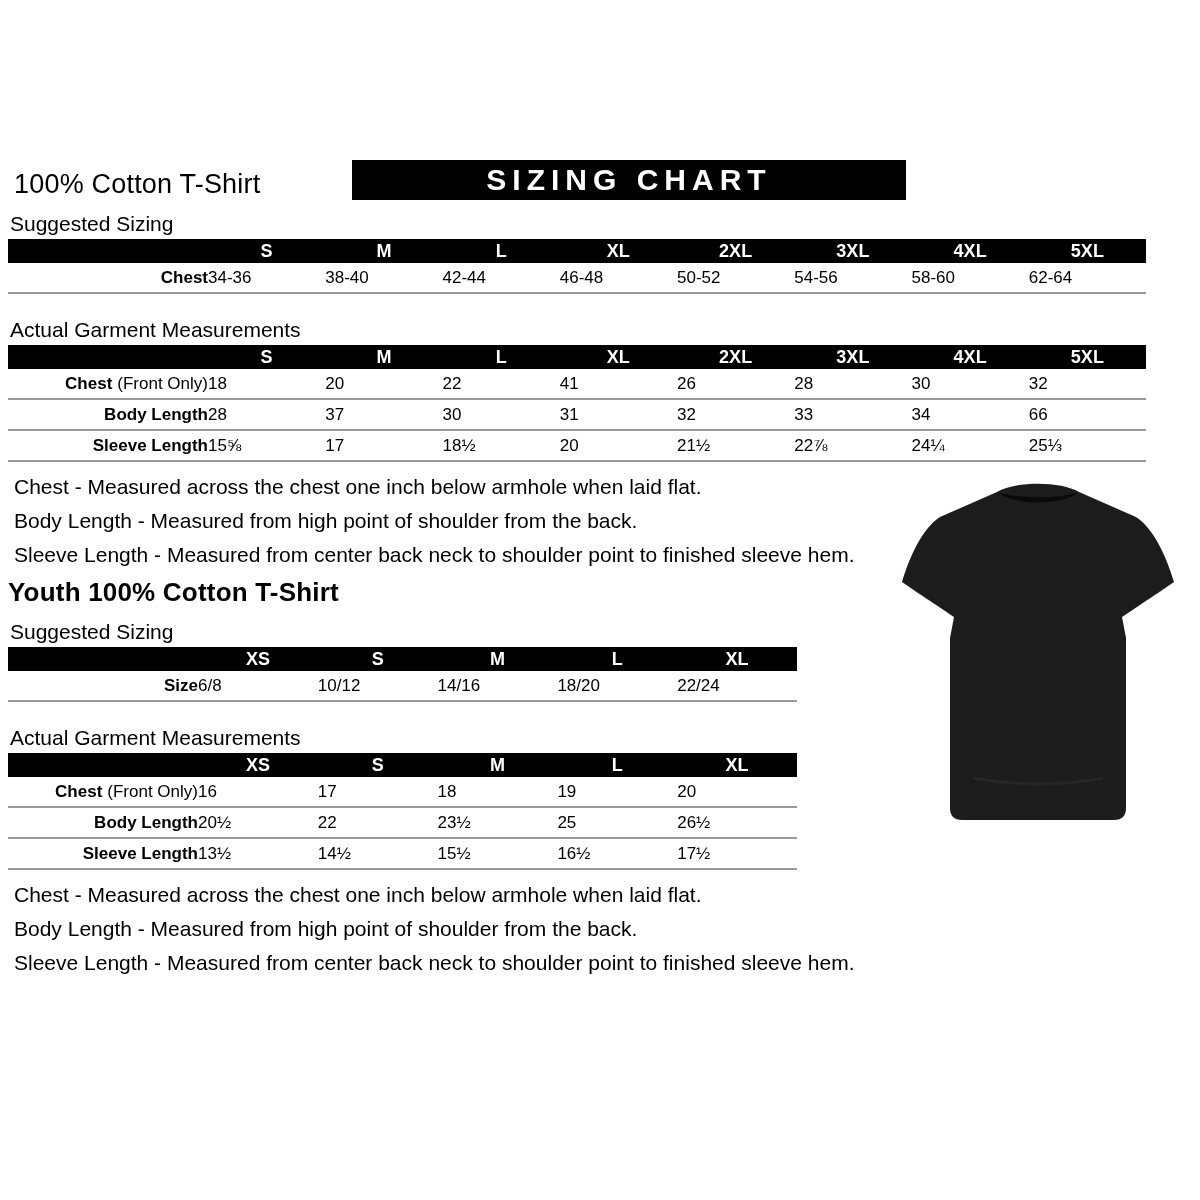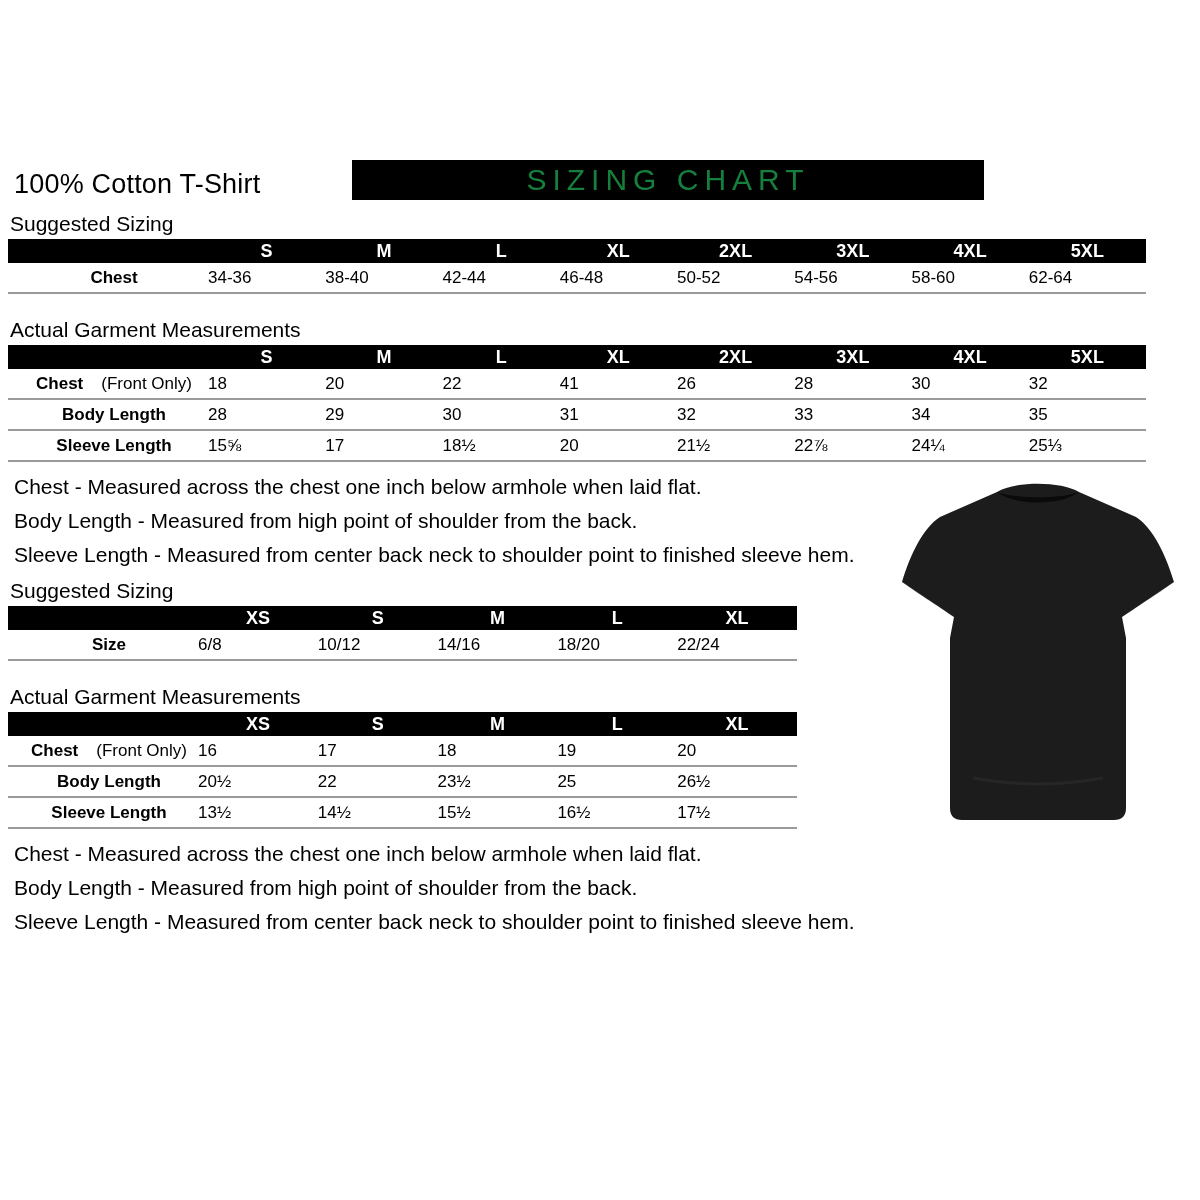--- a/index.html
+++ b/index.html
@@ -3,30 +3,30 @@
 <meta charset="utf-8">
 <style>
   html,body{margin:0;padding:0}
   body{
     width:1200px;height:1200px;background:#ffffff;color:#000;
     font-family:"Liberation Sans",sans-serif;position:relative;overflow:hidden;
   }
   .content{position:absolute;left:8px;top:160px;width:1140px}
   .topbar{display:flex;align-items:flex-end}
   .title{width:338px;font-size:27px;font-weight:400;margin:8px 0 0 6px;letter-spacing:.2px;white-space:nowrap}
-  .banner{width:632px;height:40px;background:#000;color:#15803d;font-weight:400;font-size:30px;
+  .banner{width:554px;height:40px;background:#000;color:#ffffff;font-weight:700;font-size:30px;
     letter-spacing:6px;text-align:center;line-height:40px}
   .sec-label{font-size:21px;margin:12px 0 3px 2px}
   table{border-collapse:collapse;table-layout:fixed}
   table.adult{width:1138px}
   table.youth{width:789px}
   th{background:#000;color:#fff;font-size:18px;font-weight:700;height:24px;padding:0;text-align:center}
   td{font-size:17px;text-align:left;height:29px;border-bottom:2px solid #9a9a9a;padding:0}
-  td.rowlabel{text-align:center;padding-left:12px;font-weight:700}
-  td.rowlabel .suffix{font-weight:400;margin-left:18px}
+  td.rowlabel{text-align:right;padding-left:12px;font-weight:700}
+  td.rowlabel .suffix{font-weight:400;margin-left:5px}
   td.rowlabel .suffix:empty{display:none}
   .notes{margin:13px 0 0 6px}
   .notes p{font-size:21px;margin:0 0 10px}
   .youth-title{font-size:26px;font-weight:700;margin:6px 0 0 0;letter-spacing:.2px}
   .mt{margin-top:24px}
   .tshirt{position:absolute;left:893px;top:478px;width:290px;height:357px}
 </style>
 </head>
 <body>
 
@@ -112,27 +112,27 @@
         <td>22</td>
         <td>41</td>
         <td>26</td>
         <td>28</td>
         <td>30</td>
         <td>32</td>
       </tr>
       <tr>
         <td class="rowlabel"><span>Body Length</span></td>
         <td>28</td>
-        <td>29</td>
+        <td>37</td>
         <td>30</td>
         <td>31</td>
         <td>32</td>
         <td>33</td>
         <td>34</td>
-        <td>35</td>
+        <td>66</td>
       </tr>
       <tr>
         <td class="rowlabel"><span>Sleeve Length</span></td>
         <td>15⅝</td>
         <td>17</td>
         <td>18½</td>
         <td>20</td>
         <td>21½</td>
         <td>22⅞</td>
         <td>24¼</td>
@@ -140,20 +140,21 @@
       </tr>
     </tbody>
   </table>
 
   <div class="notes">
     <p>Chest - Measured across the chest one inch below armhole when laid flat.</p>
     <p>Body Length - Measured from high point of shoulder from the back.</p>
     <p>Sleeve Length - Measured from center back neck to shoulder point to finished sleeve hem.</p>
   </div>
 
+  <div class="youth-title">Youth 100% Cotton T-Shirt</div>
 
   <div class="sec-label">Suggested Sizing</div>
   <table class="youth">
     <colgroup>
         <col style="width:190px">
         <col>
         <col>
         <col>
         <col>
         <col>

